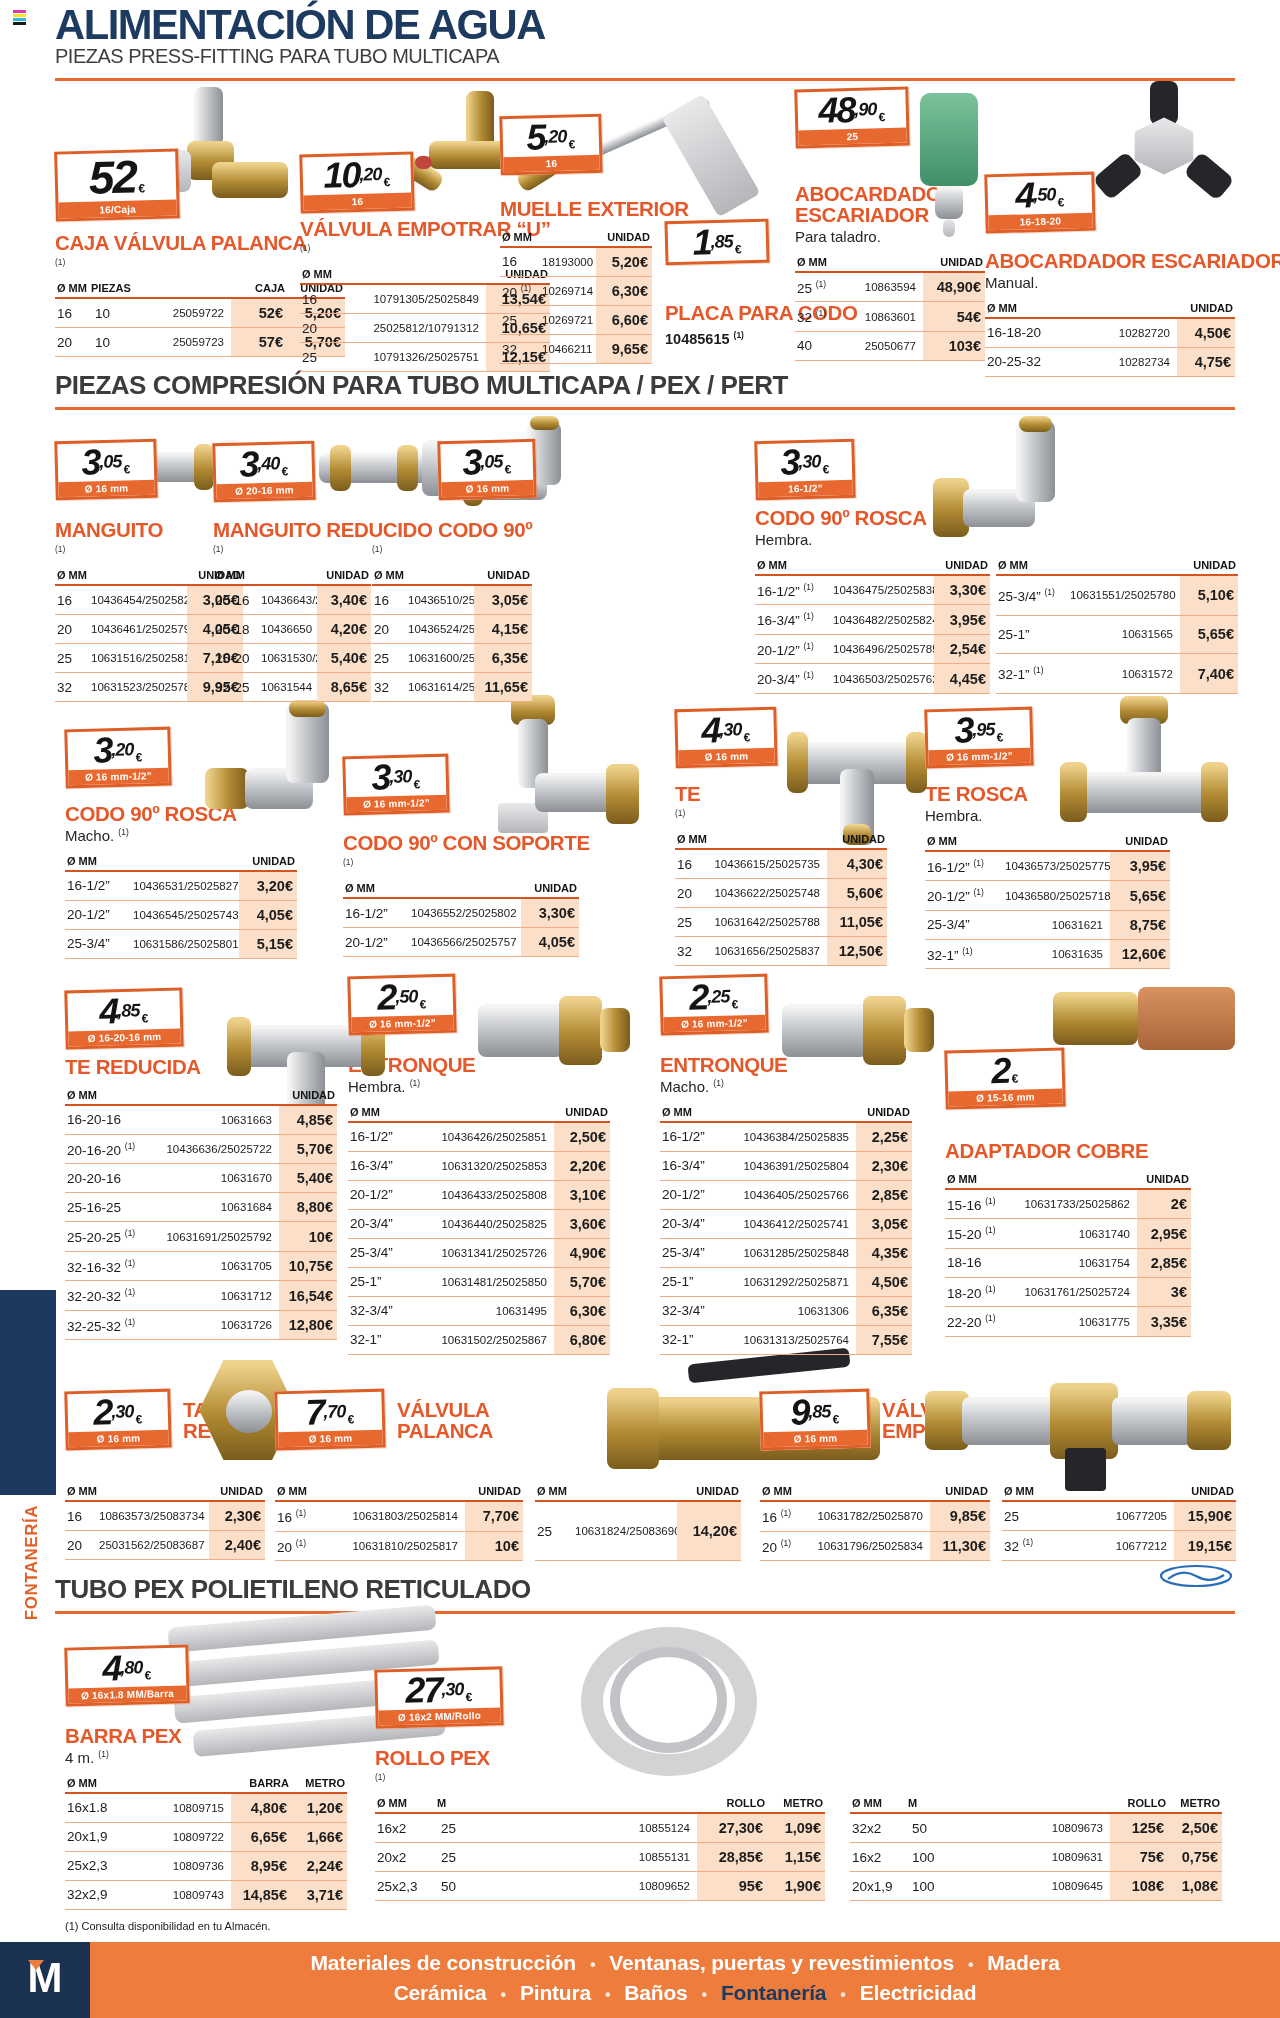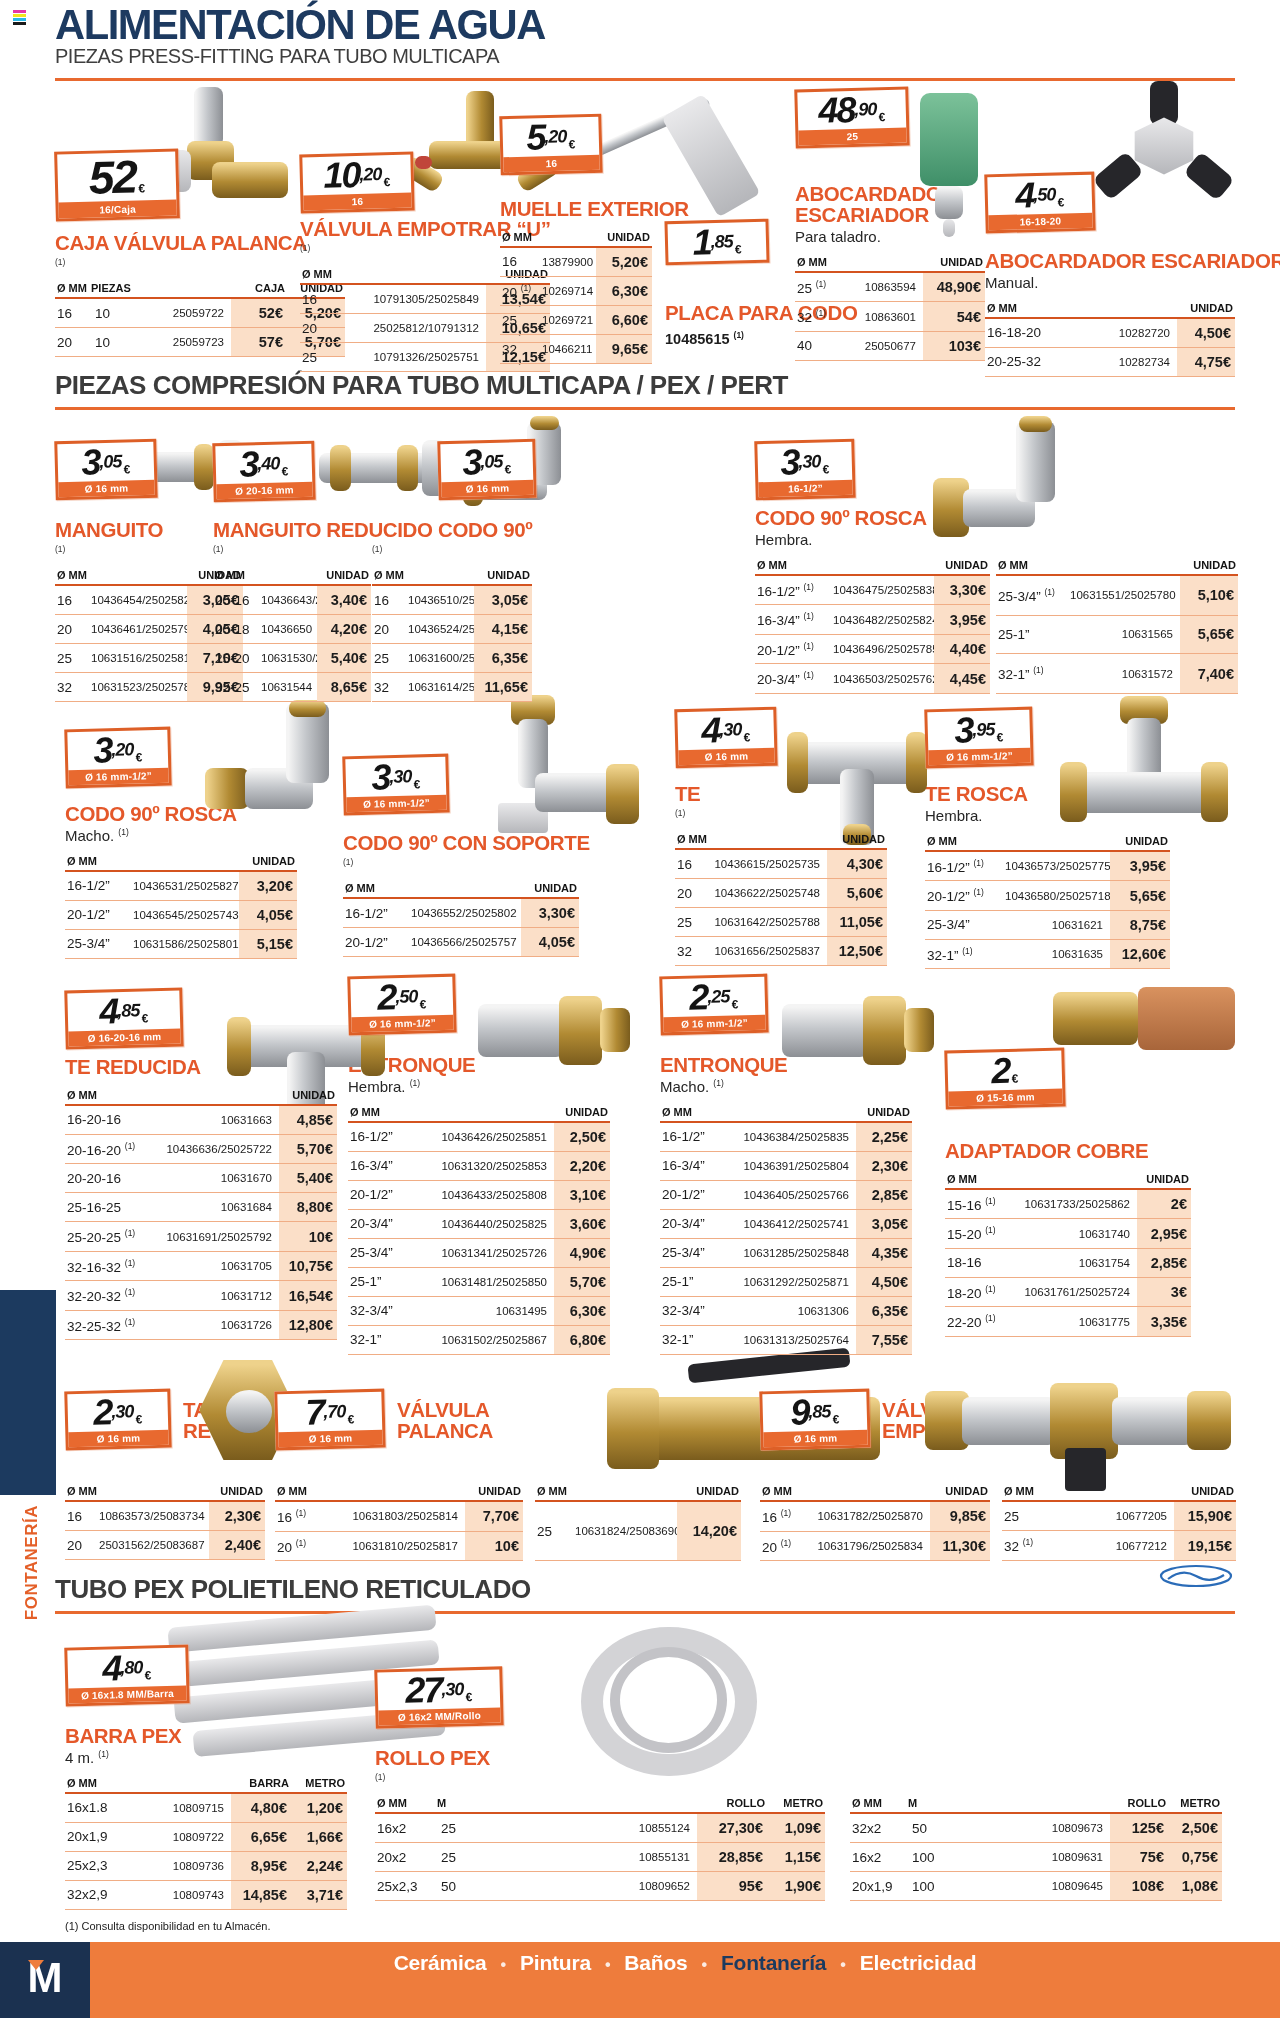--- a/index.html
+++ b/index.html
@@ -217,21 +217,21 @@
             <thead>
               <tr>
                 <th class="h-s">Ø MM</th>
                 <th class="h-r"></th>
                 <th class="h-p">UNIDAD</th>
               </tr>
             </thead>
             <tbody>
               <tr>
                 <td class="c-s">16</td>
-                <td class="c-r">13879900</td>
+                <td class="c-r">18193000</td>
                 <td class="c-p">5,20€</td>
               </tr>
               <tr>
                 <td class="c-s">20 <sup>(1)</sup></td>
                 <td class="c-r">10269714</td>
                 <td class="c-p">6,30€</td>
               </tr>
               <tr>
                 <td class="c-s">25</td>
                 <td class="c-r">10269721</td>
@@ -541,21 +541,21 @@
                 <td class="c-p">3,30€</td>
               </tr>
               <tr>
                 <td class="c-s">16-3/4” <sup>(1)</sup></td>
                 <td class="c-r">10436482/25025824</td>
                 <td class="c-p">3,95€</td>
               </tr>
               <tr>
                 <td class="c-s">20-1/2” <sup>(1)</sup></td>
                 <td class="c-r">10436496/25025785</td>
-                <td class="c-p">4,40€</td>
+                <td class="c-p">2,54€</td>
               </tr>
               <tr>
                 <td class="c-s">20-3/4” <sup>(1)</sup></td>
                 <td class="c-r">10436503/25025762</td>
                 <td class="c-p">4,45€</td>
               </tr>
             </tbody>
           </table>
           <table class="pt" style="width: 242px;">
             <colgroup>
@@ -1401,16 +1401,17 @@
       </div>
     </div>
 
   <div id="footnote">(1) Consulta disponibilidad en tu Almacén.</div>
   <div id="footer">
     <div id="mlogo">
       <span>M</span>
       <i class="tri"></i>
     </div>
     <div id="flines">
+      <div class="fline" id="fline1"><span class="fitem">Materiales de construcción</span><span class="fsep">•</span><span class="fitem">Ventanas, puertas y revestimientos</span><span class="fsep">•</span><span class="fitem">Madera</span></div>
       <div class="fline" id="fline2"><span class="fitem">Cerámica</span><span class="fsep">•</span><span class="fitem">Pintura</span><span class="fsep">•</span><span class="fitem">Baños</span><span class="fsep">•</span><span class="fitem active">Fontanería</span><span class="fsep">•</span><span class="fitem">Electricidad</span></div>
     </div>
   </div>
 </div>
 
 </body></html>

